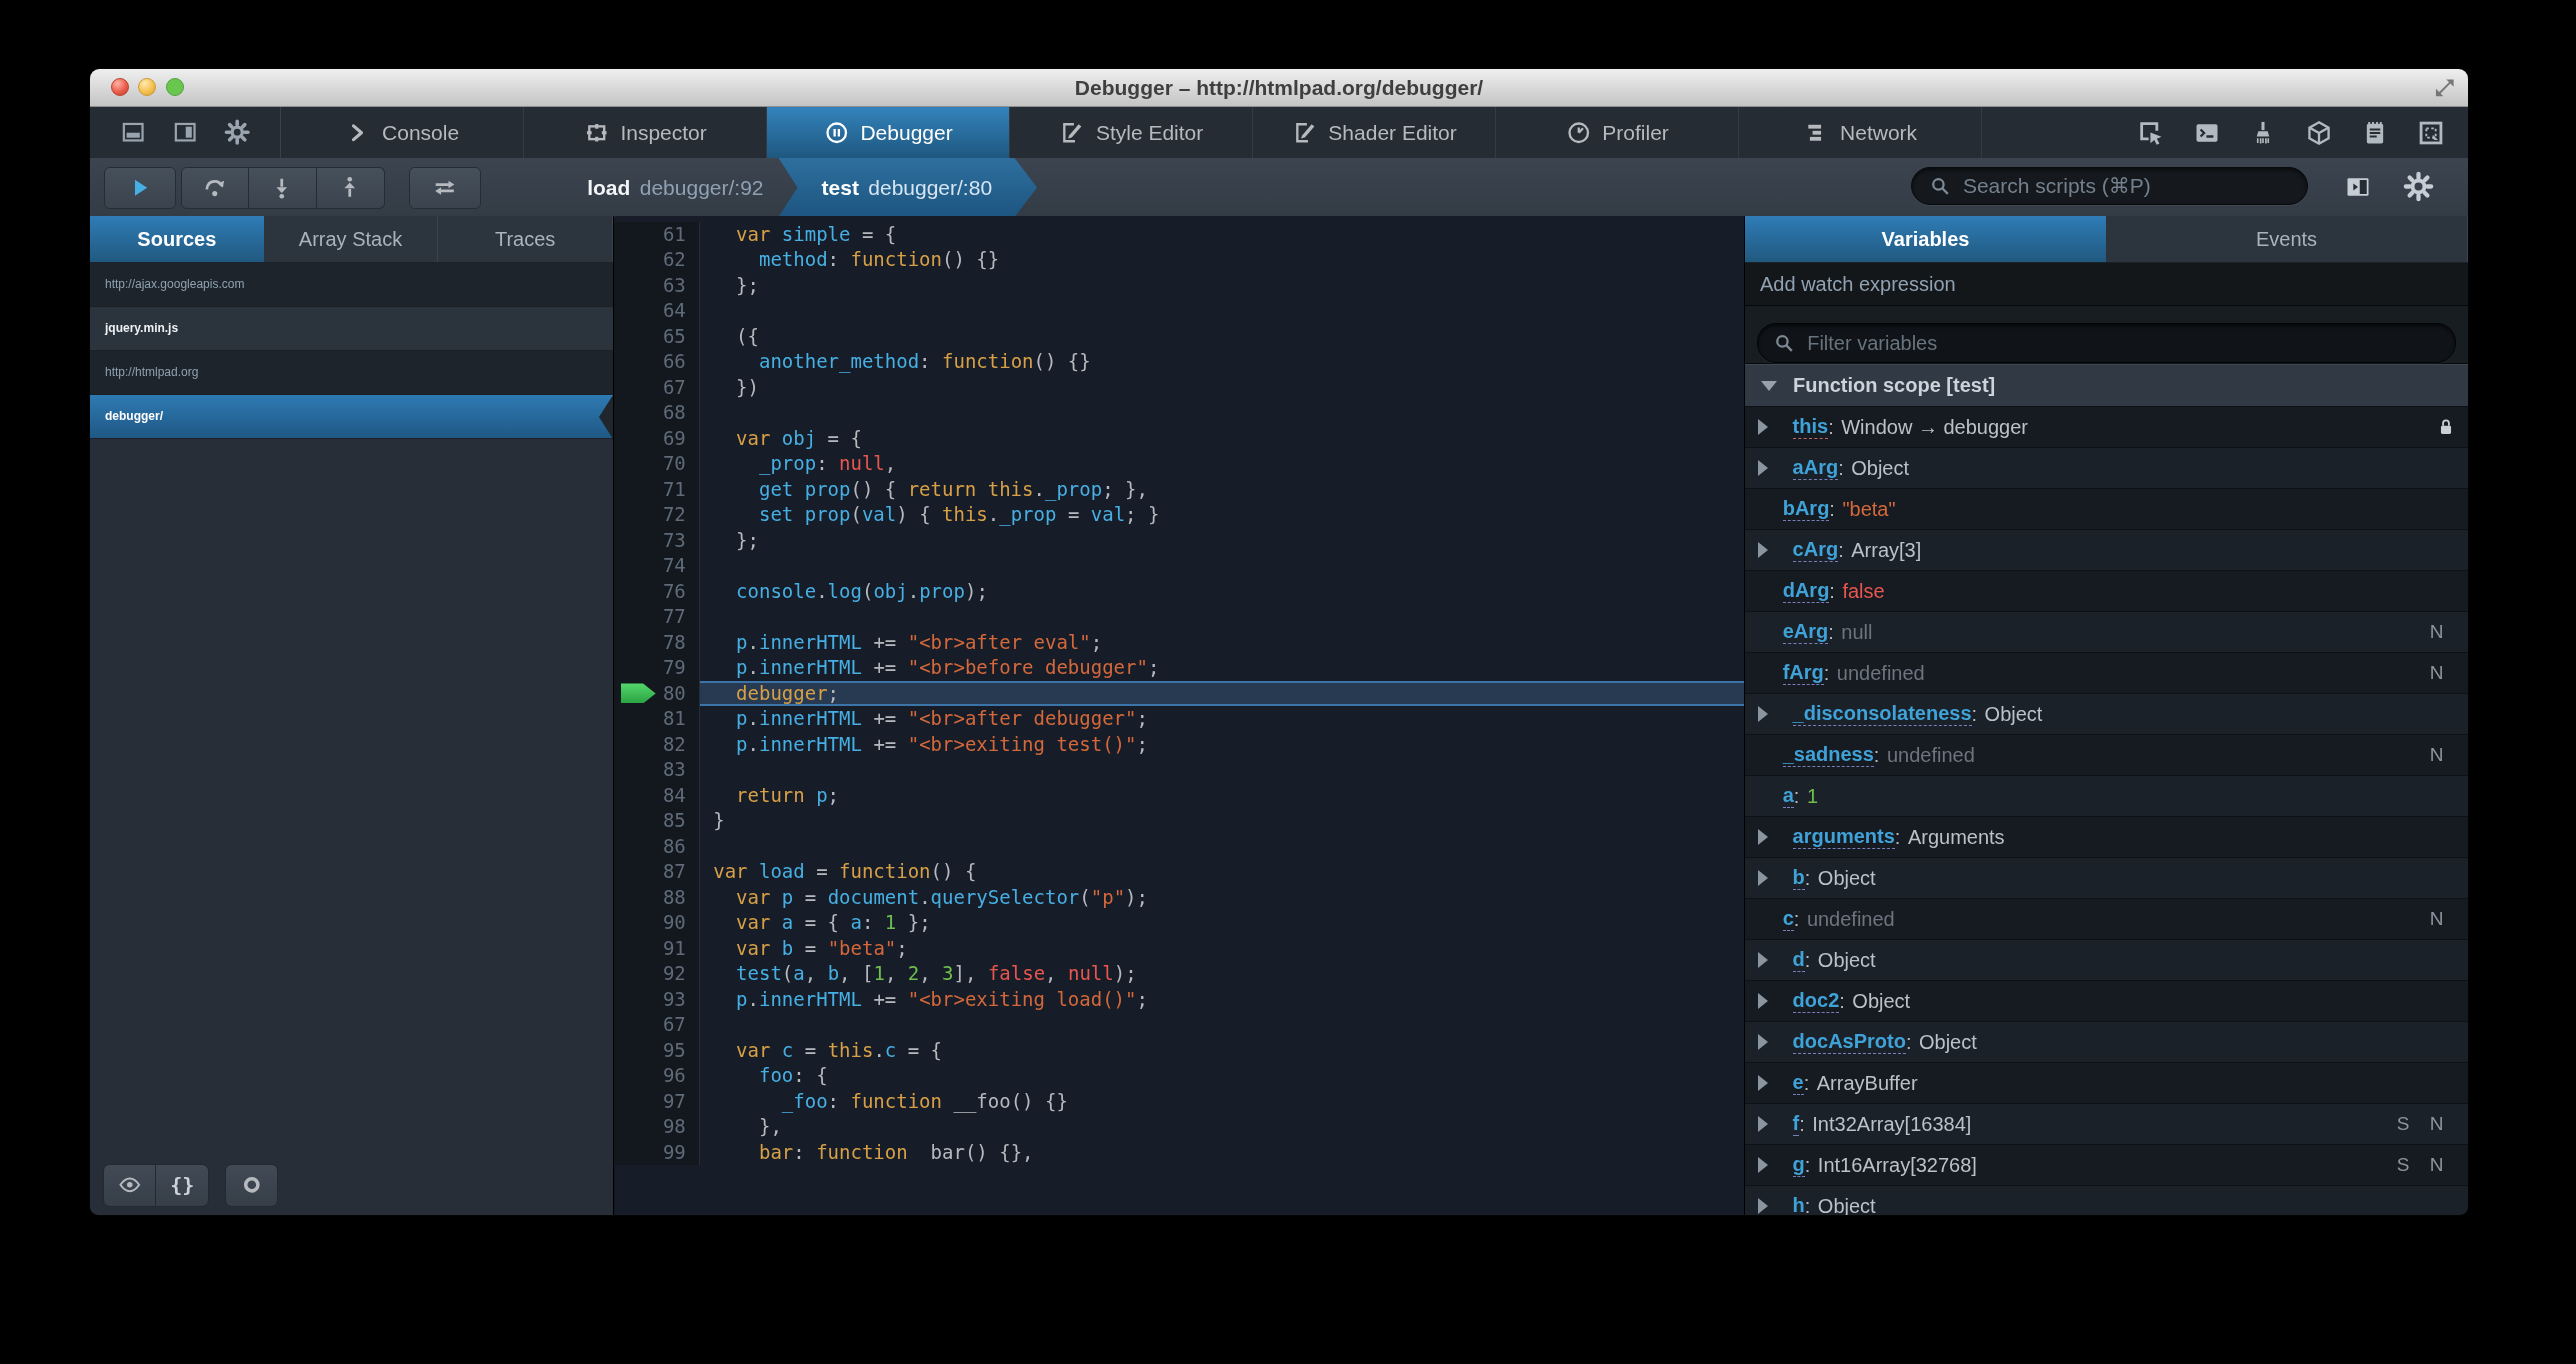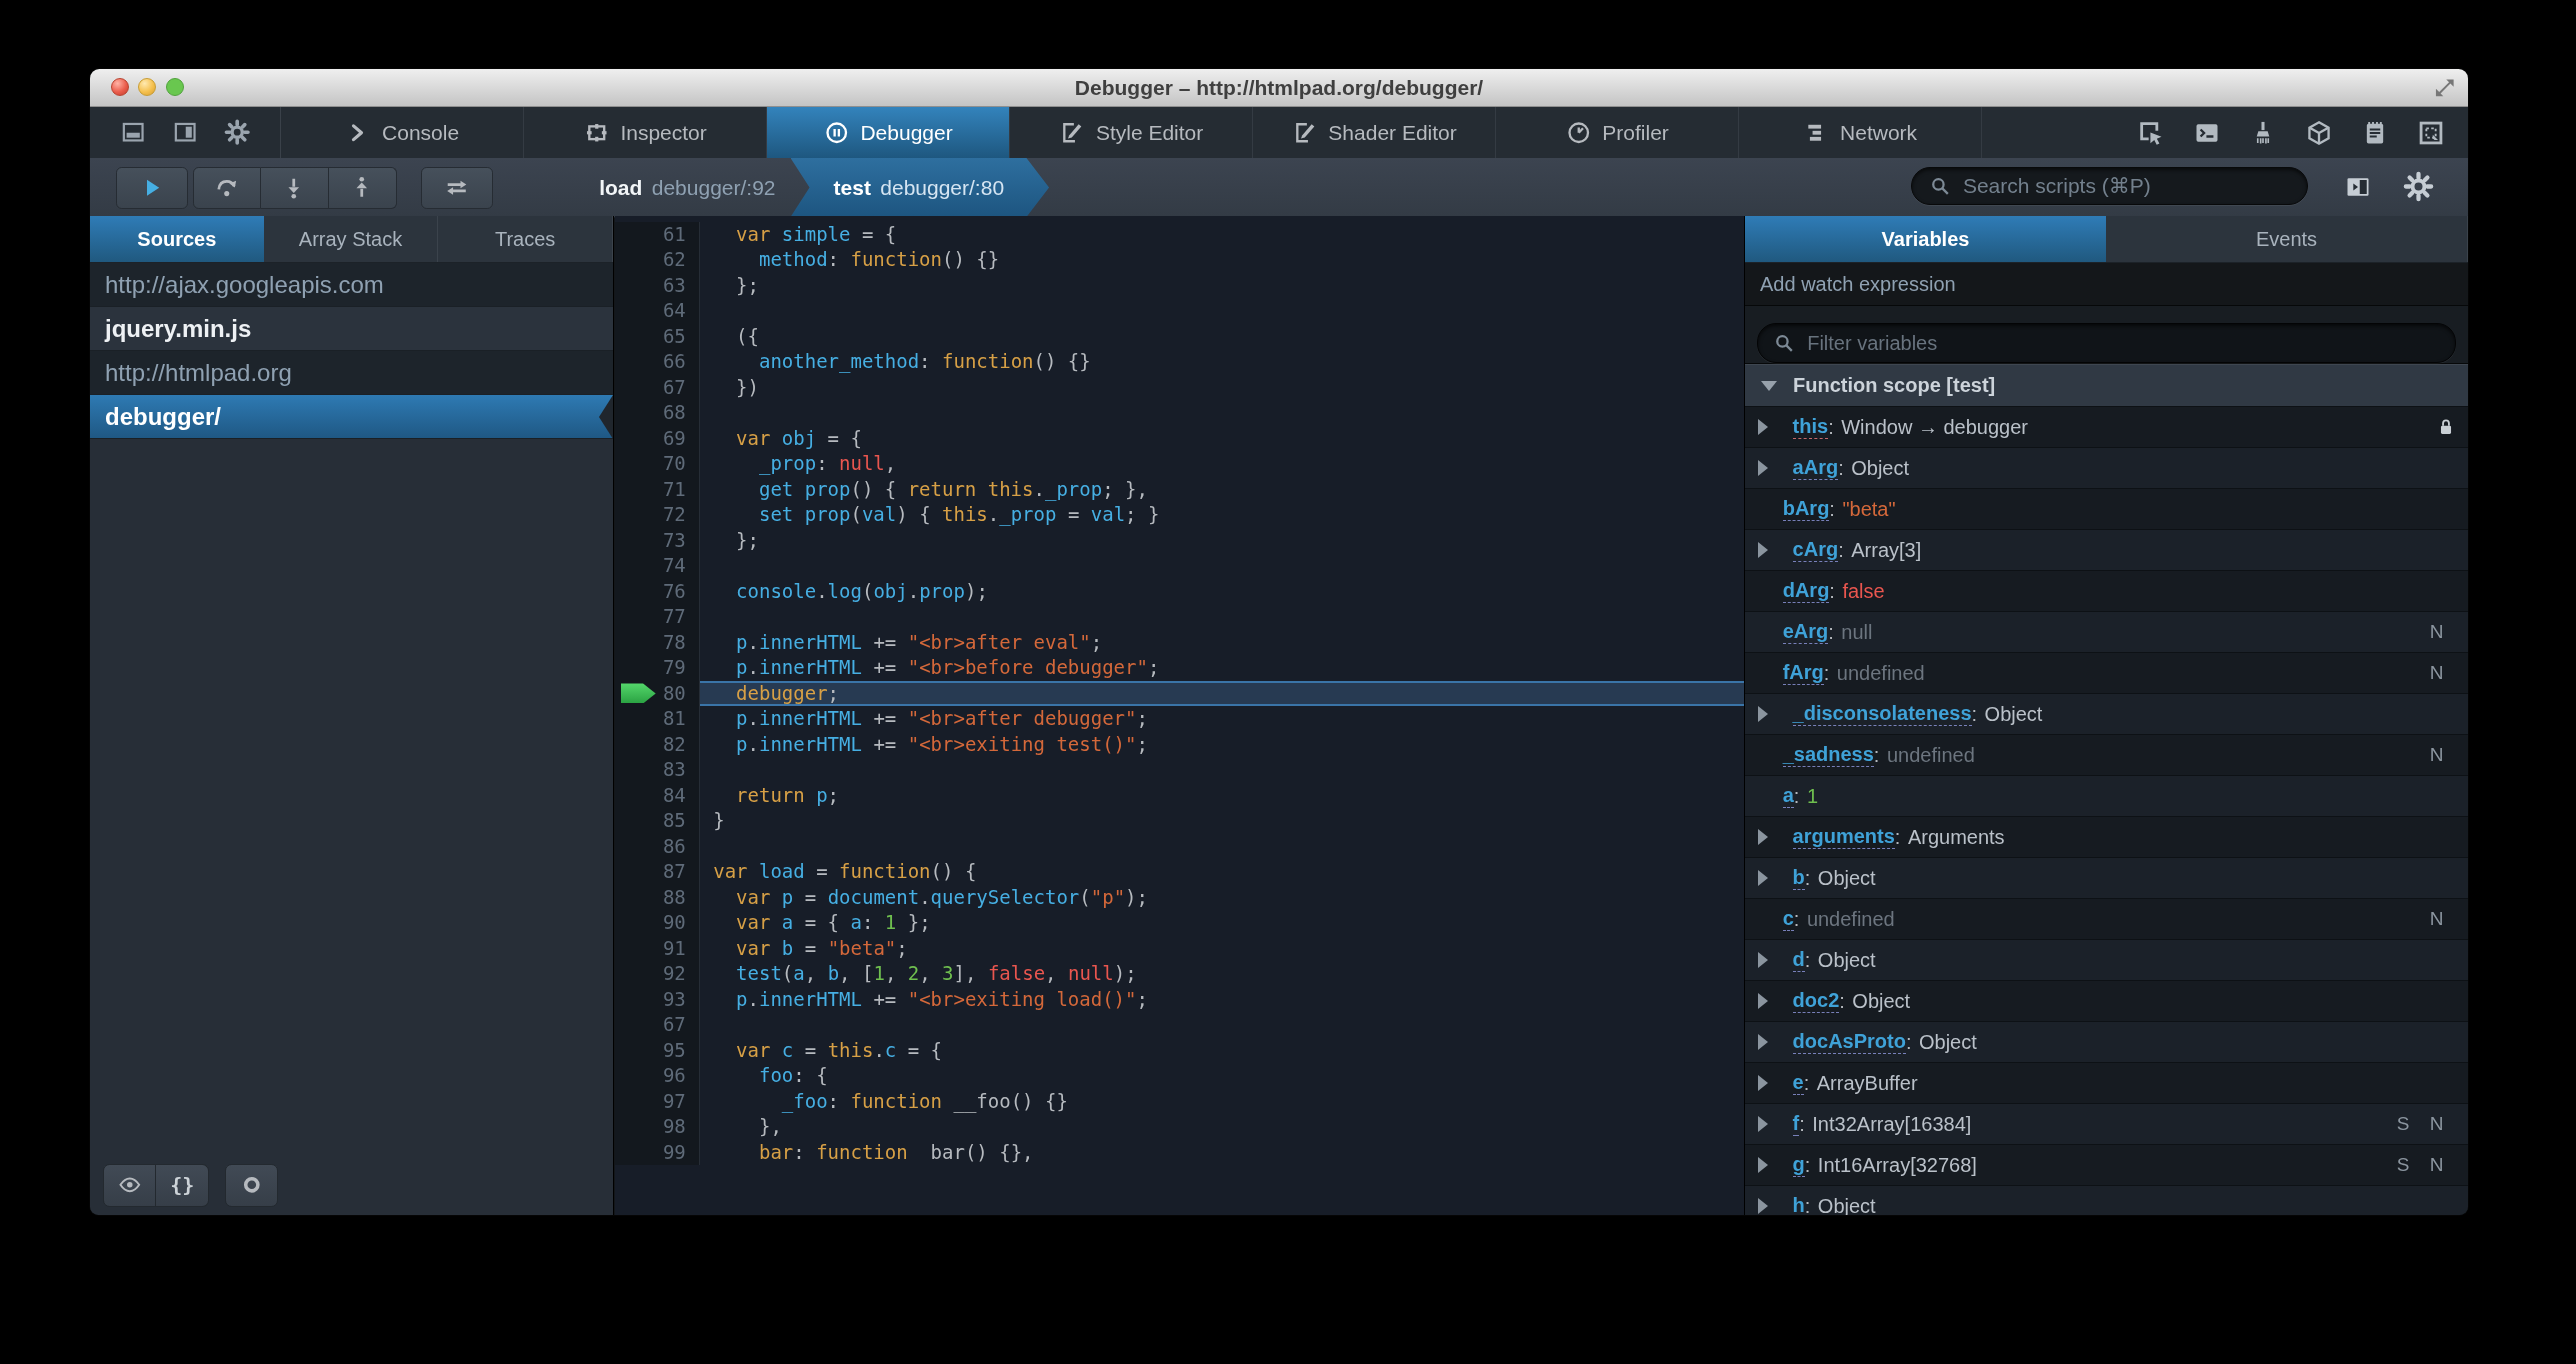--- a/index.html
+++ b/index.html
@@ -58,21 +58,21 @@
   .tbico.panel{right:96px;top:15px;width:28px;height:28px;}
   .tbico.gearbtn{right:34px;top:13.2px;width:31px;height:31px;}
   
   .content{position:absolute;left:0;right:0;top:147px;bottom:0;}
   .sidetabs{height:46px;display:flex;background:#2c343d;border-bottom:0.9px solid #1c2228;}
   .stab{flex:1;display:flex;align-items:center;justify-content:center;font-size:20px;color:#a9b3bd;
     border-right:0.9px solid #3b434c;box-sizing:border-box;}
   .stab.active{background:linear-gradient(#2f7cb7,#20597f);color:#fff;font-weight:bold;border-right:none;}
   
   .sources{position:absolute;left:0;top:0;width:524px;height:100%;background:#272e37;border-right:0.9px solid #000;box-sizing:border-box;}
-  .src-row{height:43px;line-height:43px;padding-left:15px;font-size:24px;border-bottom:0.9px solid #1a2026;
+  .src-row{height:43px;line-height:43px;padding-left:15px;font-size:12px;border-bottom:0.9px solid #1a2026;
     white-space:nowrap;overflow:hidden;}
   .src-row.group{background:#1d242b;color:#8fa1b2;}
   .src-row.file{background:#2b333d;color:#eef1f4;font-weight:bold;}
   .src-row.sel{background:linear-gradient(#2e7ab3,#1f5884);color:#fff;font-weight:bold;position:relative;}
   .src-row.sel::after{content:'';position:absolute;right:0;top:0;
     border-top:22px solid transparent;border-bottom:22px solid transparent;border-right:14px solid #20262d;}
   .srcfooter{position:absolute;left:13.2px;bottom:8.5px;display:flex;align-items:center;}
   .fbtn{width:53px;height:43px;background:linear-gradient(#414a55,#363e48);border:0.9px solid #23292f;
     display:flex;align-items:center;justify-content:center;color:#b6babf;box-sizing:border-box;}
   .fbtn.l{border-radius:6.6px 0 0 6.6px;}
@@ -262,21 +262,21 @@
         <span class="ci">
           <svg viewBox="0 0 24 24">
             <rect x="3.5" y="3.5" width="17" height="17" fill="none" stroke="currentColor" stroke-width="2.4"></rect>
             <rect x="8" y="8" width="8" height="8" fill="none" stroke="currentColor" stroke-width="1.6" stroke-dasharray="2.2 2"></rect>
             <path d="M13.5 13.5l4.5 4.5h-3l-1.5-1.5z" fill="currentColor"></path>
           </svg>
         </span>
       </div>
   </div>
 
-  <div class="toolbar" style="position:absolute;padding-left:12px;">
+  <div class="toolbar" style="position:absolute;">
     <div class="tbtn single" id="resume">
       <span class="bi">
           <svg viewBox="0 0 24 24">
             <path d="M7.5 4.5L19 12L7.5 19.5z" fill="currentColor"></path>
           </svg>
         </span>
     </div>
     <div class="tgroup">
       <div class="tbtn">
         <span class="bi">

